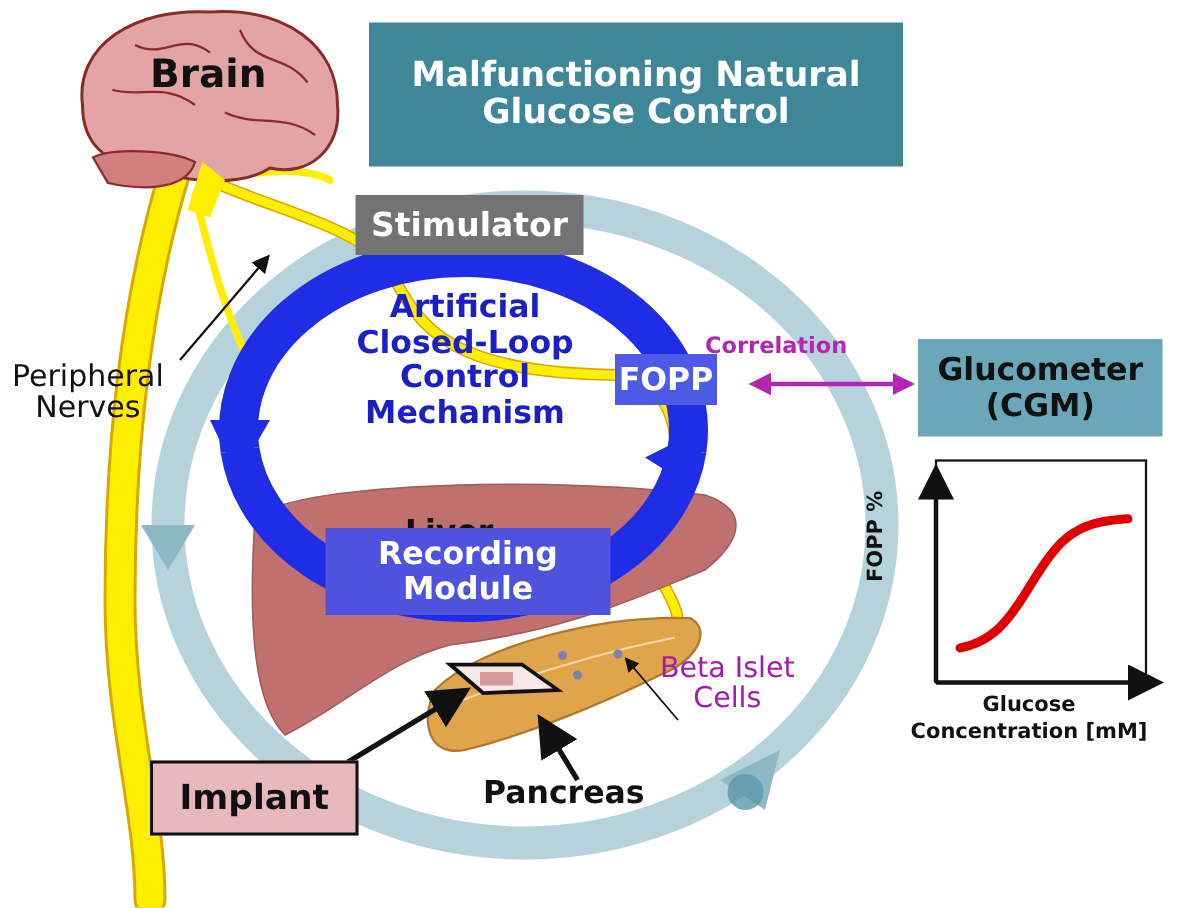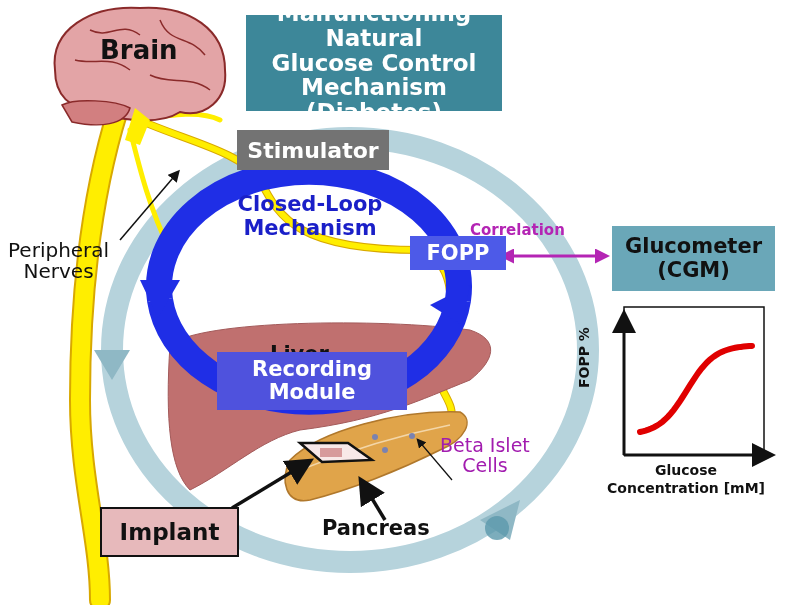--- a/index.html
+++ b/index.html
@@ -1,25 +1,25 @@
 <!DOCTYPE html>
 <html><head>
 <meta charset="utf-8">
 <style>
   html, body { margin:0; padding:0; background:#ffffff; }
   body { width:794px; height:605px; position:relative; overflow:hidden;
          font-family:"DejaVu Sans", sans-serif; }
   #stage { position:absolute; left:0; top:0; width:794px; height:605px; }
   .lbl { position:absolute; text-align:center; line-height:1.12; white-space:nowrap; }
   .box { position:absolute; display:flex; align-items:center; justify-content:center; text-align:center; }
-  .title-box { left:246px; top:15px; width:256px; height:96px; background:#3d8799;
+  .title-box { left:246px; top:15px; width:356px; height:96px; background:#3d8799;
                color:#ffffff; font-size:23px; font-weight:bold; line-height:1.08; flex-direction:column; }
   .stim-box { left:237px; top:130px; width:152px; height:40px; background:#737373;
               color:#ffffff; font-size:22px; font-weight:bold; }
-  .fopp-box { left:410px; top:236px; width:96px; height:34px; background:#4d5ae8;
+  .fopp-box { left:410px; top:236px; width:68px; height:34px; background:#4d5ae8;
               color:#ffffff; font-size:21px; font-weight:bold; }
   .rec-box { left:217px; top:352px; width:190px; height:58px; background:#4f52dd;
              color:#ffffff; font-size:21px; font-weight:bold; flex-direction:column; line-height:1.1; }
   .gluc-box { left:612px; top:226px; width:163px; height:65px; background:#6aa7b8;
               color:#111; font-size:21px; font-weight:bold; flex-direction:column; line-height:1.12; }
   .implant-box { left:100px; top:507px; width:139px; height:50px; background:#e7b9bb;
                  border:2px solid #111; box-sizing:border-box; color:#111; font-size:23px; font-weight:bold; }
   .brain-lbl { left:100px; top:36px; font-size:26px; font-weight:bold; color:#111; }
   .acl-lbl { left:222px; top:193px; width:176px; font-size:21px; font-weight:bold; color:#1a1fc8; }
   .liver-lbl { left:270px; top:326px; font-size:21px; font-weight:bold; color:#111;margin-top:17px; }
@@ -104,31 +104,32 @@
     <rect x="624" y="307" width="140" height="148" fill="#ffffff" stroke="#111" stroke-width="1.5"></rect>
     <line x1="624" y1="455" x2="624" y2="315" stroke="#111" stroke-width="3" marker-end="url(#ah)"></line>
     <line x1="624" y1="455" x2="770" y2="455" stroke="#111" stroke-width="3" marker-end="url(#ah)"></line>
     <path id="sigmoid" d="M640.0,432.0 L642.8,431.3 L645.6,430.6 L648.4,429.6 L651.2,428.5 L654.0,427.2 L656.8,425.7 L659.6,423.9 L662.4,421.8 L665.2,419.4 L668.0,416.6 L670.8,413.5 L673.6,410.1 L676.4,406.3 L679.2,402.3 L682.0,398.0 L684.8,393.6 L687.6,389.1 L690.4,384.6 L693.2,380.3 L696.0,376.1 L698.8,372.1 L701.6,368.5 L704.4,365.2 L707.2,362.2 L710.0,359.6 L712.8,357.3 L715.6,355.4 L718.4,353.7 L721.2,352.2 L724.0,351.0 L726.8,350.0 L729.6,349.1 L732.4,348.4 L735.2,347.8 L738.0,347.3 L740.8,346.9 L743.6,346.6 L746.4,346.3 L749.2,346.0 L752.0,345.9" fill="none" stroke="#e00000" stroke-width="6" stroke-linecap="round"></path>
   </g>
 </svg>
 
 <div class="box title-box">
   <div>Malfunctioning Natural</div>
   <div>Glucose Control</div>
-  <div>Mechanism (Diabetes)</div>
 </div>
 
 <div class="lbl brain-lbl">Brain</div>
 
 <div class="box stim-box">
   <span>Stimulator</span>
 </div>
 
 <div class="lbl acl-lbl">
+  <div>Artificial</div>
   <div>Closed-Loop</div>
+  <div>Control</div>
   <div>Mechanism</div>
 </div>
 
 <div class="box fopp-box">
   <span>FOPP</span>
 </div>
 
 <div class="lbl corr-lbl">Correlation</div>
 
 <div class="box gluc-box">

